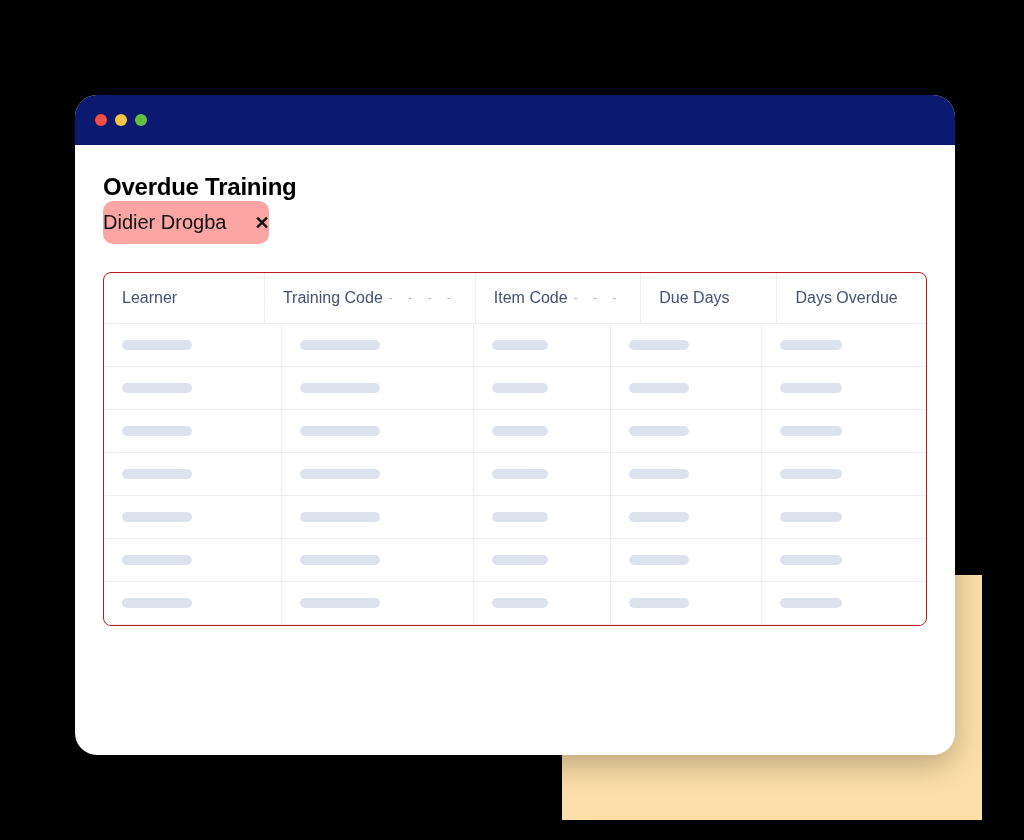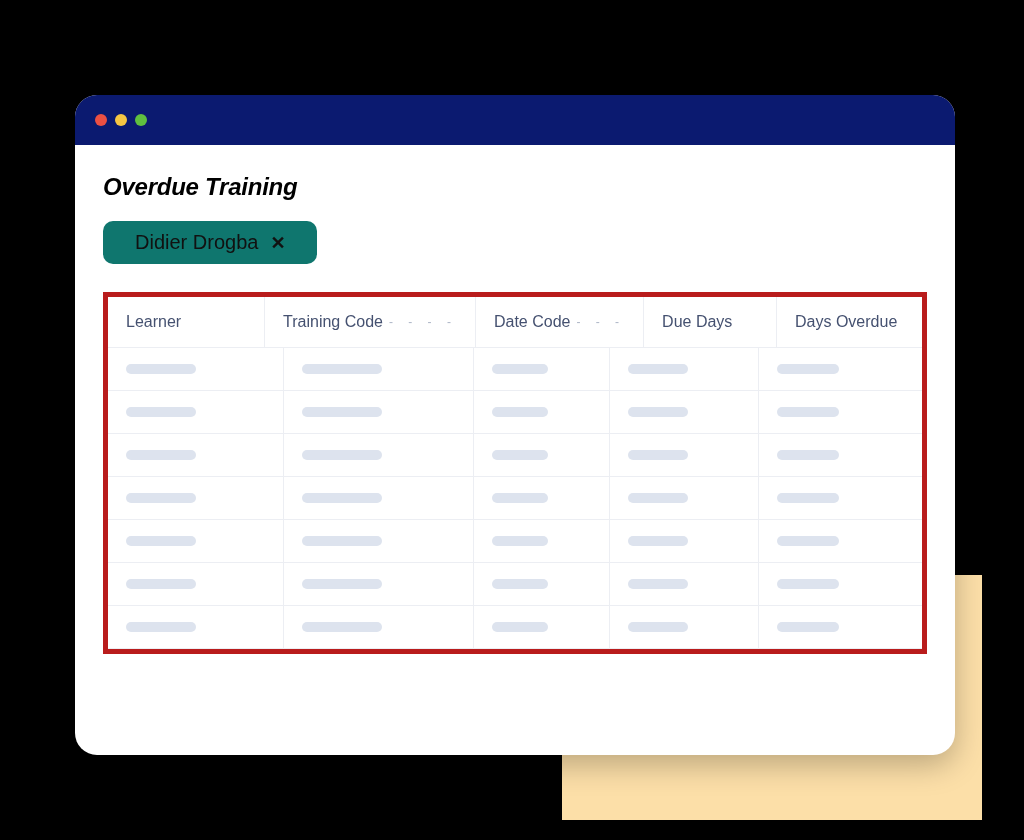--- a/index.html
+++ b/index.html
@@ -43,46 +43,44 @@
   .dot.red    { background: #ec5043; }
   .dot.yellow { background: #f6c643; }
   .dot.green  { background: #60c03f; }
   .content {
     padding: 28px 28px 0 28px;
   }
   .page-title {
     font-size: 24px;
     font-weight: 800;
     color: #000;
-    margin-bottom: 20px;
     letter-spacing: -0.01em;
-    font-style: italic;
   }
   .chip-row { margin-bottom: 28px; }
   .chip {
     display: inline-flex;
     align-items: center;
-    gap: 12px;
-    background: #0f766e;
+    gap: 28px;
+    background: #fca5a5;
     border-radius: 10px;
-    padding: 10px 32px;
+    padding: 10px 0;
     font-size: 20px;
     color: #111;
     font-weight: 500;
   }
   .chip .x {
     font-size: 18px;
     font-weight: 700;
     cursor: pointer;
     line-height: 1;
   }
   .table {
     width: 100%;
-    border: 5px solid #b91c1c;
-    border-radius: 0;
+    border: 1px solid #b91c1c;
+    border-radius: 8px;
     overflow: hidden;
   }
   .row {
     display: grid;
     grid-template-columns: 1.3fr 1.4fr 1.0fr 1.1fr 1.2fr;
   }
   .row .cell {
     border-bottom: 1px solid #eceef3;
     border-right: 1px solid #eceef3;
     padding: 16px 18px;
@@ -140,21 +138,21 @@
     <div class="table">
       <div class="row header">
         <div class="cell">
           <span>Learner</span>
         </div>
         <div class="cell">
           <span>Training Code</span>
           <span class="dashes">- - - -</span>
         </div>
         <div class="cell">
-          <span>Date Code</span>
+          <span>Item Code</span>
           <span class="dashes">- - -</span>
         </div>
         <div class="cell">
           <span>Due Days</span>
         </div>
         <div class="cell">
           <span>Days Overdue</span>
         </div>
       </div>
       <div id="tbody">

